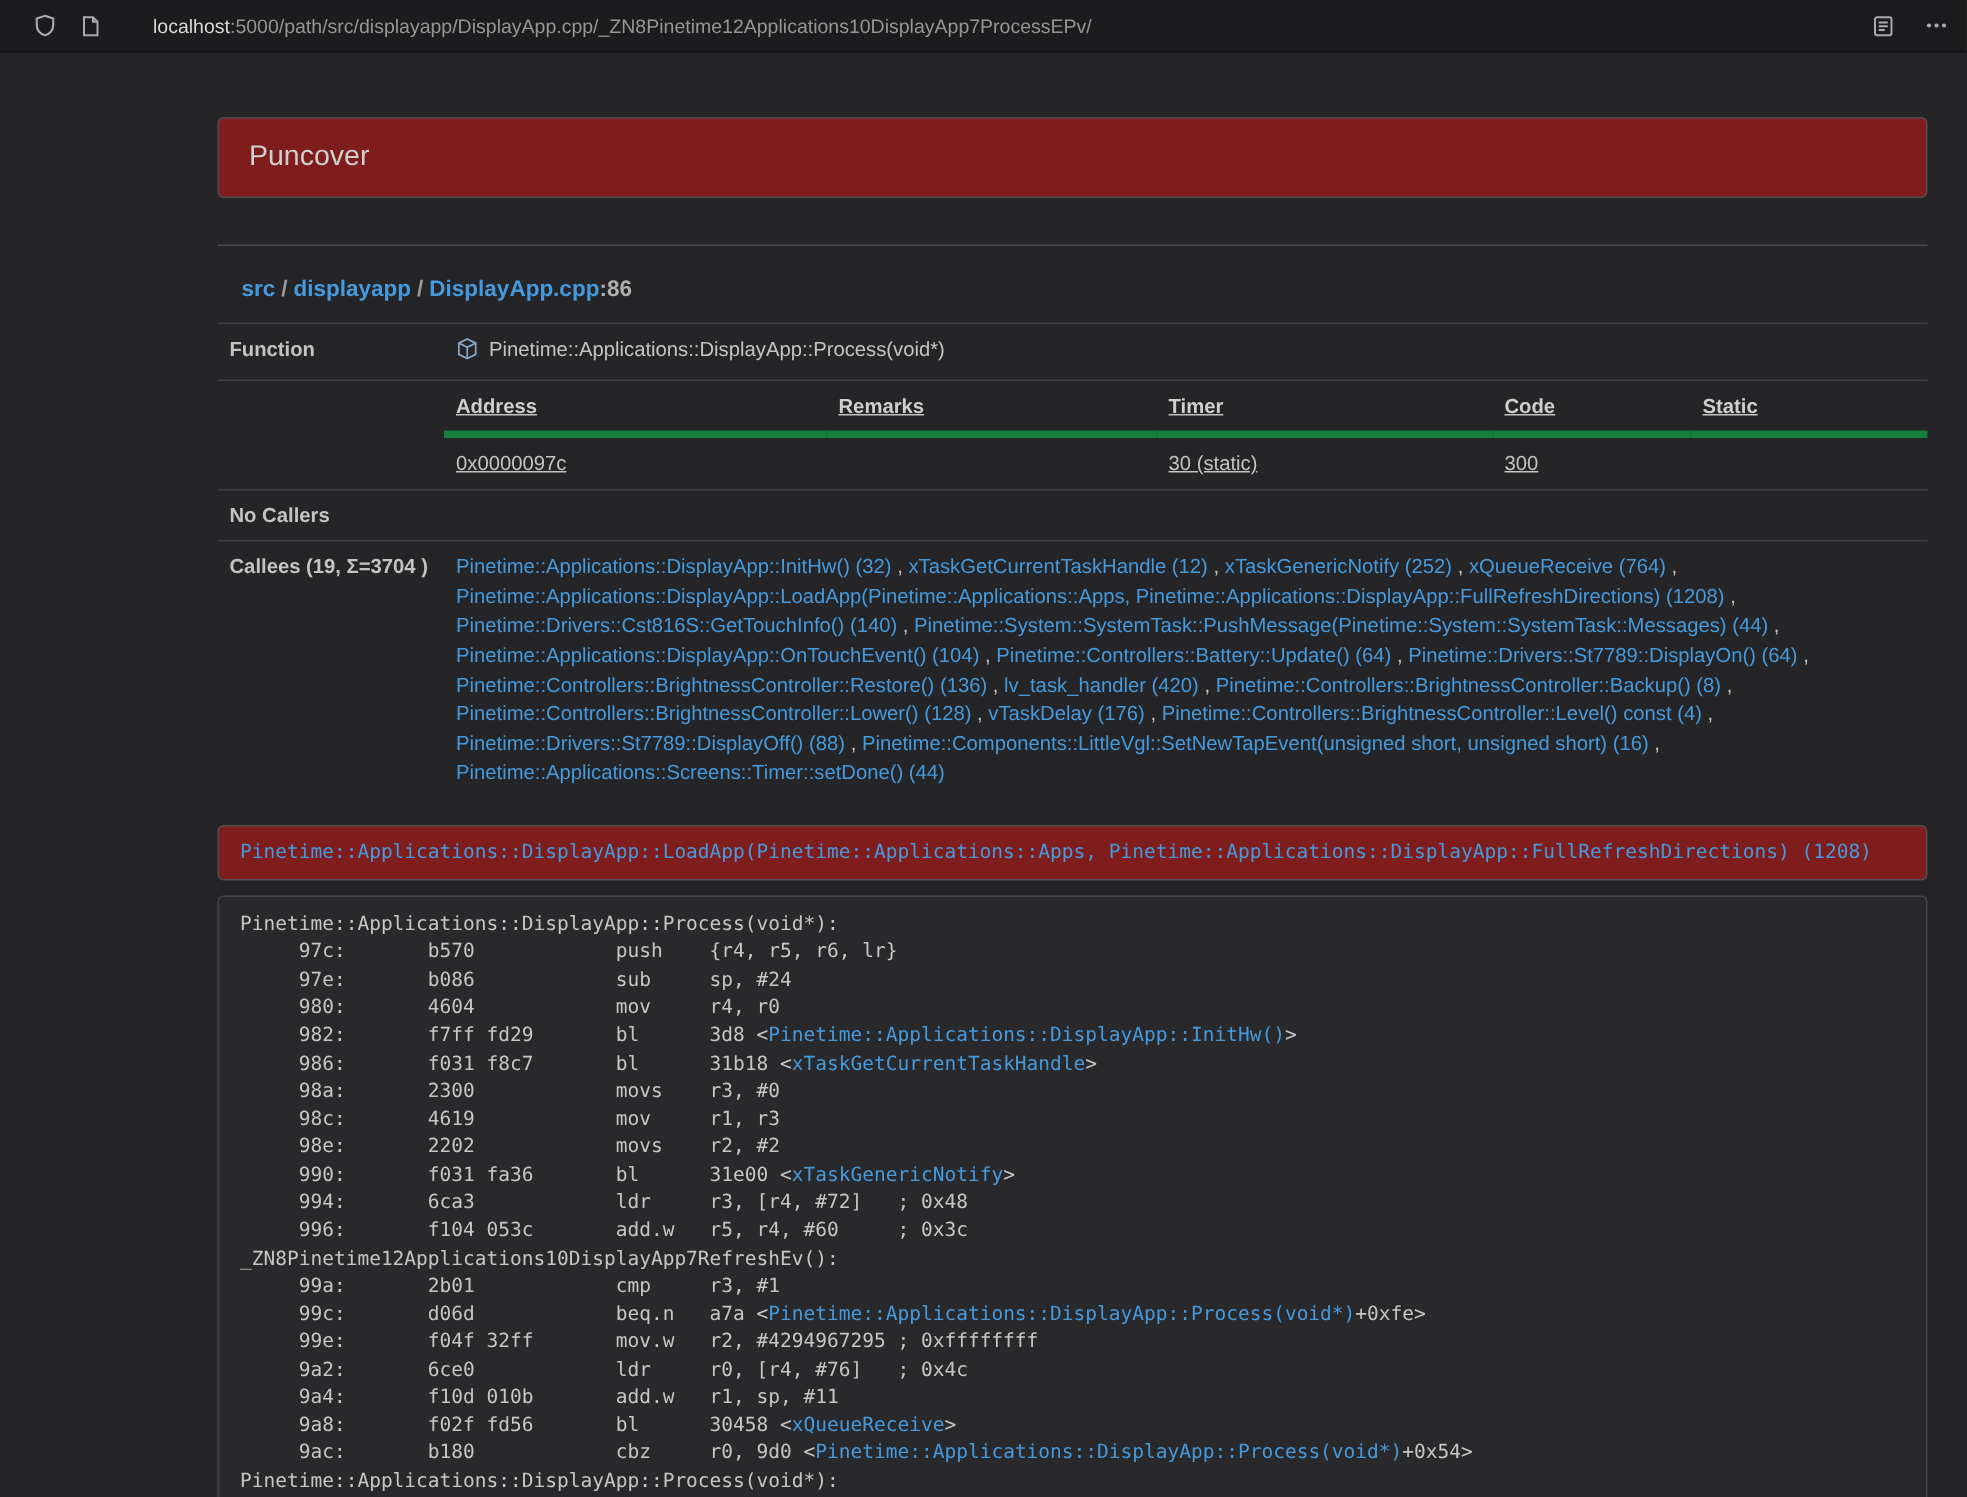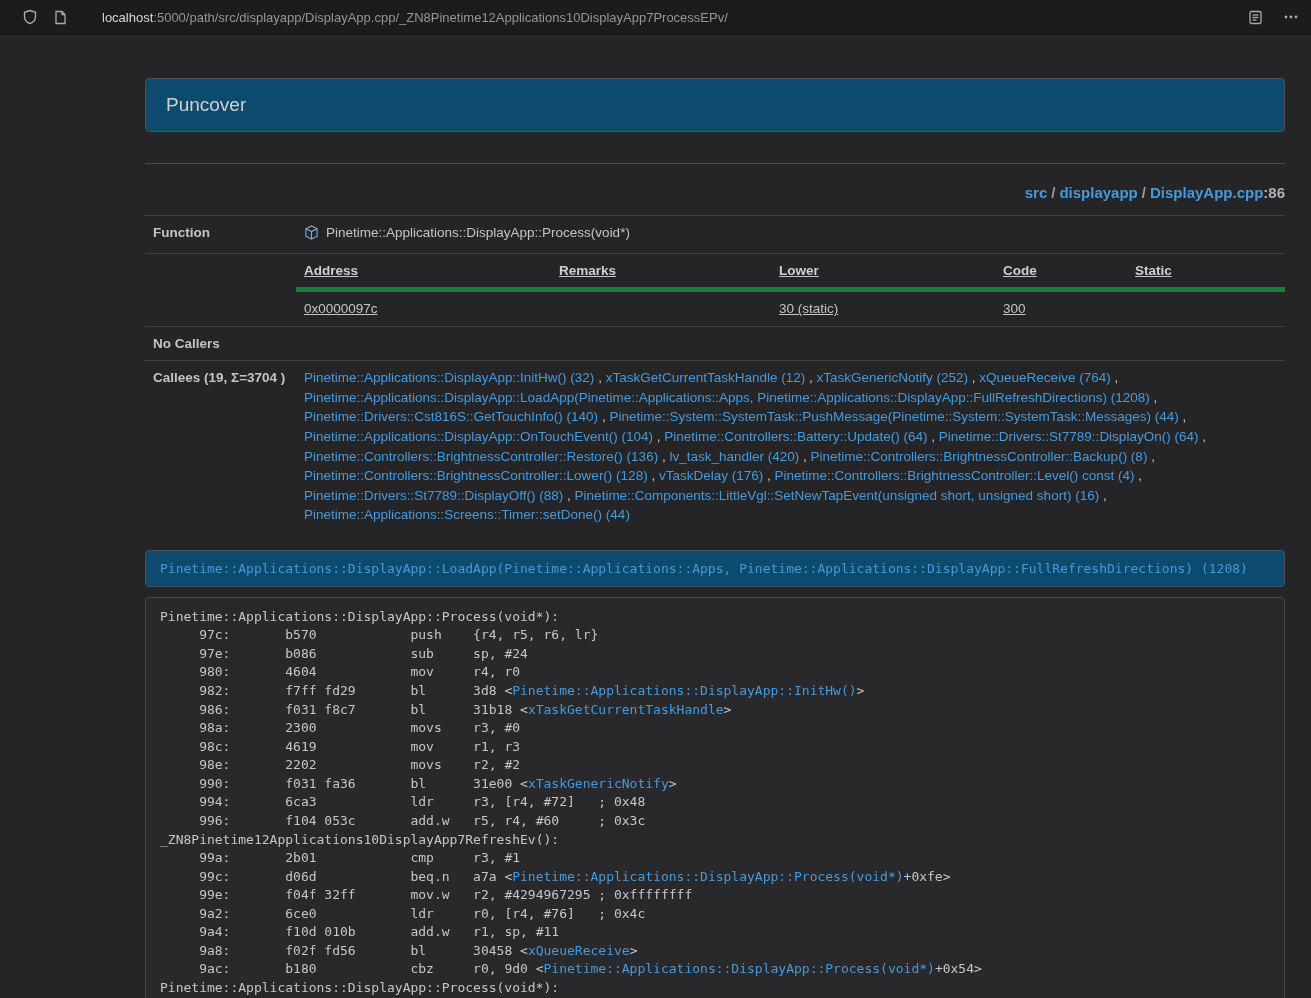--- a/index.html
+++ b/index.html
@@ -33,40 +33,39 @@
   .tb-right { display: flex; align-items: center; }
   .tb-right .tb-icon { margin-right: 0; margin-left: 20px; }
 
   
   .container {
     width: 1140px;
     margin-left: 145px;
     padding-top: 43px;
   }
   .panel {
-    background: #0c4a6e;
+    background: #7f1d1d;
     border: 1px solid #4d4d52;
     border-radius: 4px;
   }
   .panel-title {
     padding: 15px 20px;
     font-size: 19px;
     color: #d0d0d0;
   }
   hr.divider {
     border: none;
     border-top: 1px solid #4a4a4e;
     margin: 31px 0 0 0;
   }
   .breadcrumb {
-    margin: 20px 0 14px 4px;
+    margin: 20px 0 14px 16px;
     font-size: 15px;
     font-weight: bold;
     color: #a8a8a8;
-    text-align: right;
   }
   .breadcrumb .sep { color: #9a9a9a; padding: 0 4px; }
   .breadcrumb .linenum { color: #b0b0b0; }
 
   
   table.main { width: 100%; border-collapse: collapse; }
   table.main > tbody > tr > th,
   table.main > tbody > tr > td {
     border-top: 1px solid #404044;
     padding: 7px 8px;
@@ -181,21 +180,21 @@
         </td>
       </tr>
       <tr>
         <th class="rowlabel"></th>
         <td class="subtable-cell">
           <table class="sub">
             <tbody>
               <tr>
                 <th class="col-address">Address</th>
                 <th class="col-remarks">Remarks</th>
-                <th class="col-stack">Lower</th>
+                <th class="col-stack">Timer</th>
                 <th class="col-code">Code</th>
                 <th>Static</th>
               </tr>
               <tr>
                 <td>0x0000097c</td>
                 <td></td>
                 <td>30 (static)</td>
                 <td>300</td>
                 <td></td>
               </tr>

